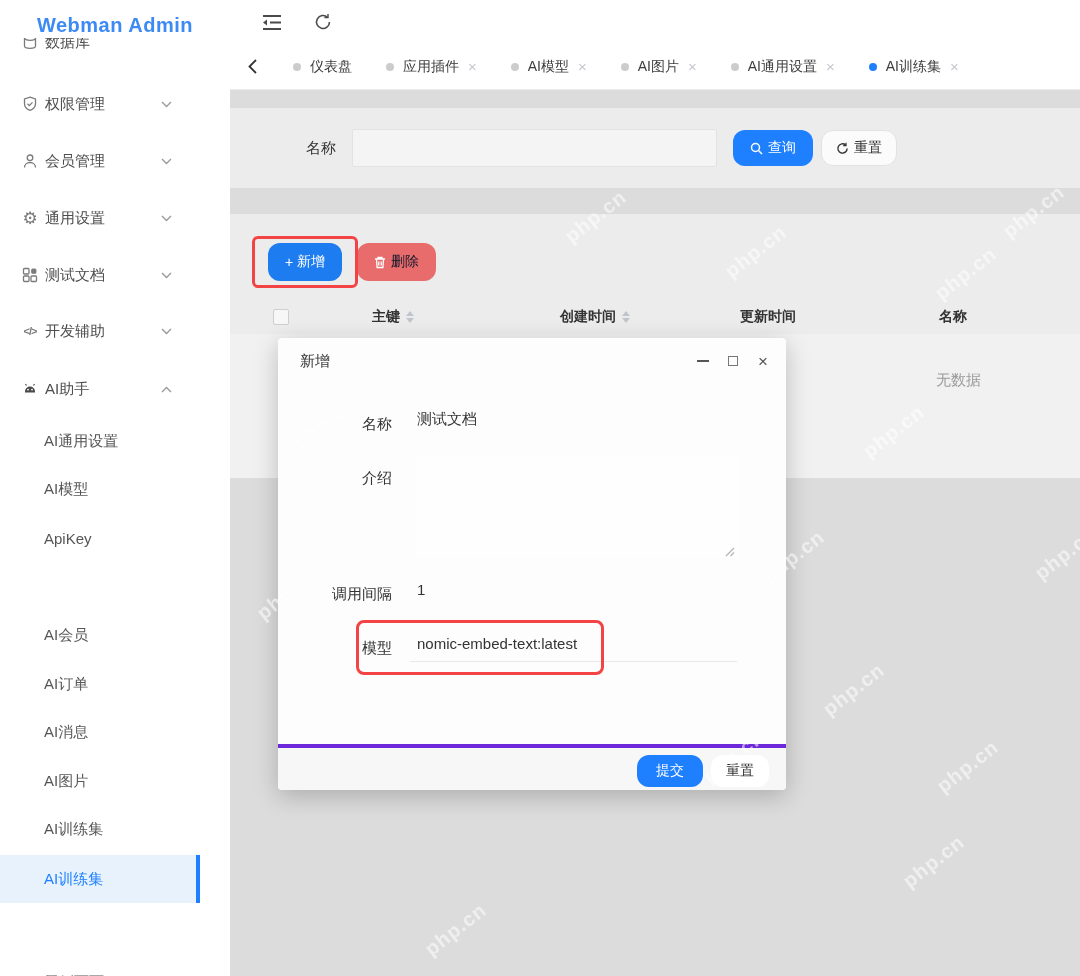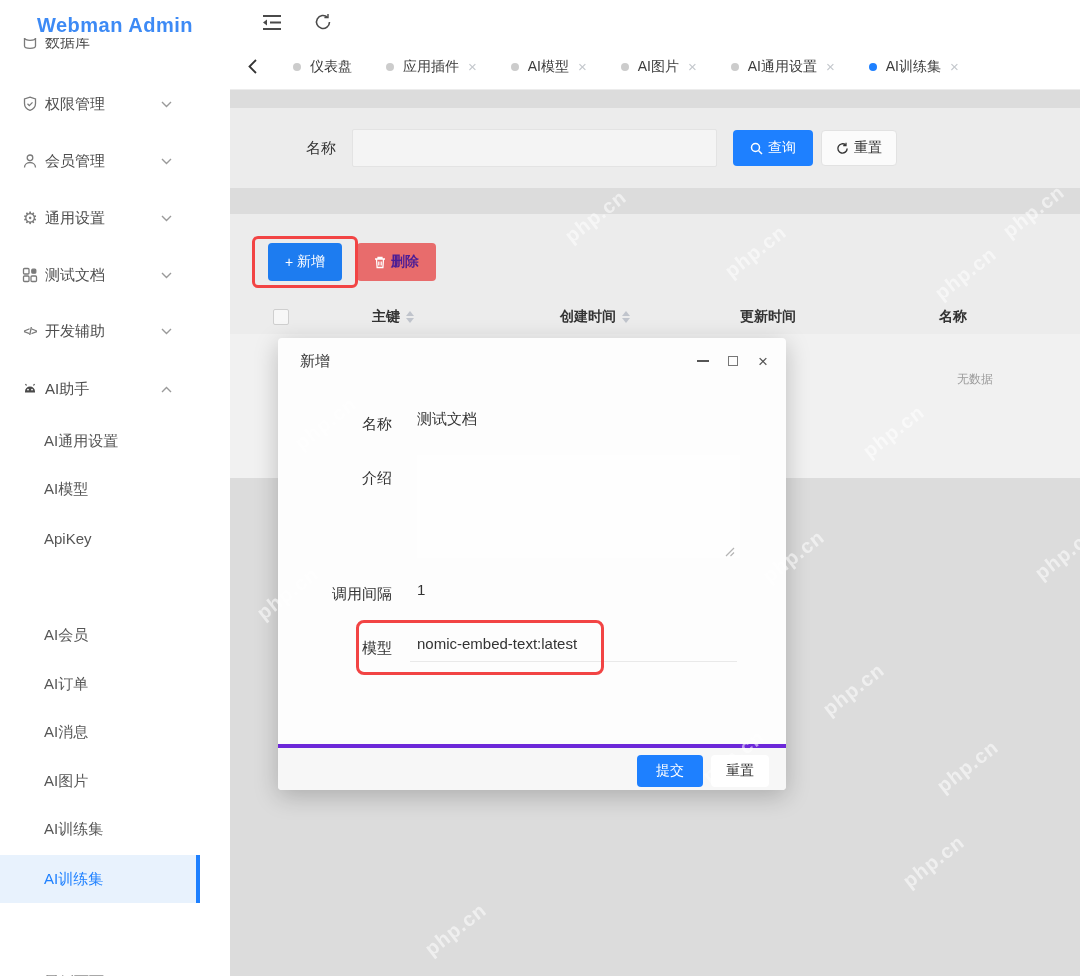--- a/index.html
+++ b/index.html
@@ -30,40 +30,40 @@
   .tab { display:flex; align-items:center; margin-right:34px; cursor:pointer; font-size:14px; color:#3c3c3c; }
   .tab .dot { width:8px; height:8px; border-radius:50%; background:#cccccc; margin-right:9px; }
   .tab.active .dot { background:#1e80ff; }
   .tab .x { margin-left:9px; color:#c3c7cc; font-size:15px; line-height:1; cursor:pointer; }
 
   
   .content { position:absolute; left:230px; top:90px; width:850px; height:886px; background:#dcdcdc; }
   .search-card { position:absolute; left:0; top:18px; width:850px; height:80px; background:#ececec; display:flex; align-items:center; }
   .search-label { margin-left:76px; font-size:15px; color:#333; }
   .search-input { margin-left:16px; width:365px; height:38px; background:#f4f4f4; border:1px solid #e3e3e3; border-radius:2px; outline:none; padding:0 10px; font-size:14px; color:#333; }
-  .btn { display:inline-flex; align-items:center; justify-content:center; border:none; border-radius:4px; font-size:14px; cursor:pointer; }
+  .btn { display:inline-flex; align-items:center; justify-content:center; border:none; border-radius:12px; font-size:14px; cursor:pointer; }
   .btn-query { margin-left:16px; width:80px; height:36px; background:#1e80ff; color:#fff; }
   .btn-reset { margin-left:8px; width:76px; height:36px; background:#fbfbfb; border:1px solid #e2e2e2; color:#333; }
   .btn .bic { margin-right:5px; display:flex; }
 
   .main-card { position:absolute; left:0; top:124px; width:850px; height:264px; background:#ececec; }
   .btn-add { position:absolute; left:38px; top:29px; width:74px; height:38px; background:#1d7cf0; color:#fff; font-size:14px; }
-  .btn-del { position:absolute; left:127px; top:29px; width:79px; height:38px; background:#e86c6c; color:#4c1d95; font-size:14px;font-weight:bold; }
+  .btn-del { position:absolute; left:127px; top:29px; width:79px; height:38px; background:#e86c6c; color:#0f172a; font-size:14px; }
   .anno-box { position:absolute; border:3px solid #f24444; border-radius:6px; z-index:5; pointer-events:none; }
   .anno-add { left:22px; top:22px; width:106px; height:52px; }
 
   .thead { position:absolute; left:0; top:86px; width:850px; height:34px; font-size:14px; font-weight:bold; color:#333; }
   .th { position:absolute; top:0; height:34px; display:flex; align-items:center; justify-content:center; }
   .checkbox { position:absolute; left:43px; top:9px; width:16px; height:16px; background:#f7f7f7; border:1px solid #cfcfcf; border-radius:2px; cursor:pointer; }
   .sort { display:inline-flex; flex-direction:column; margin-left:6px; gap:2px; }
   .sort i { width:0; height:0; border-left:4px solid transparent; border-right:4px solid transparent; }
   .sort .up { border-bottom:5px solid #c0c4cc; }
   .sort .dn { border-top:5px solid #c0c4cc; }
   .tbody { position:absolute; left:0; top:120px; width:850px; height:144px; background:#f1f1f1; }
-  .empty-text { position:absolute; left:727px; top:37px; font-size:12px; color:#9b9b9b; }
+  .empty-text { position:absolute; left:706px; top:37px; font-size:15px; color:#9b9b9b; }
 
   
   .modal { position:absolute; left:278px; top:338px; width:508px; height:452px; background:#fdfdfd; border-radius:4px; box-shadow:0 6px 24px rgba(0,0,0,.22); z-index:10; }
   .modal-header { position:absolute; left:0; top:0; width:508px; height:46px; }
   .modal-title { position:absolute; left:22px; top:14px; font-size:15px; color:#333; }
   .win-btns { position:absolute; right:16px; top:0; height:46px; display:flex; align-items:center; gap:16px; }
   .wb { width:14px; height:14px; display:flex; align-items:center; justify-content:center; cursor:pointer; color:#555; }
   .wb-min i { display:block; width:12px; height:2px; background:#555; }
   .wb-max i { display:block; width:10px; height:10px; border:1.5px solid #777; }
   .wb-close { font-size:17px; line-height:1; }

